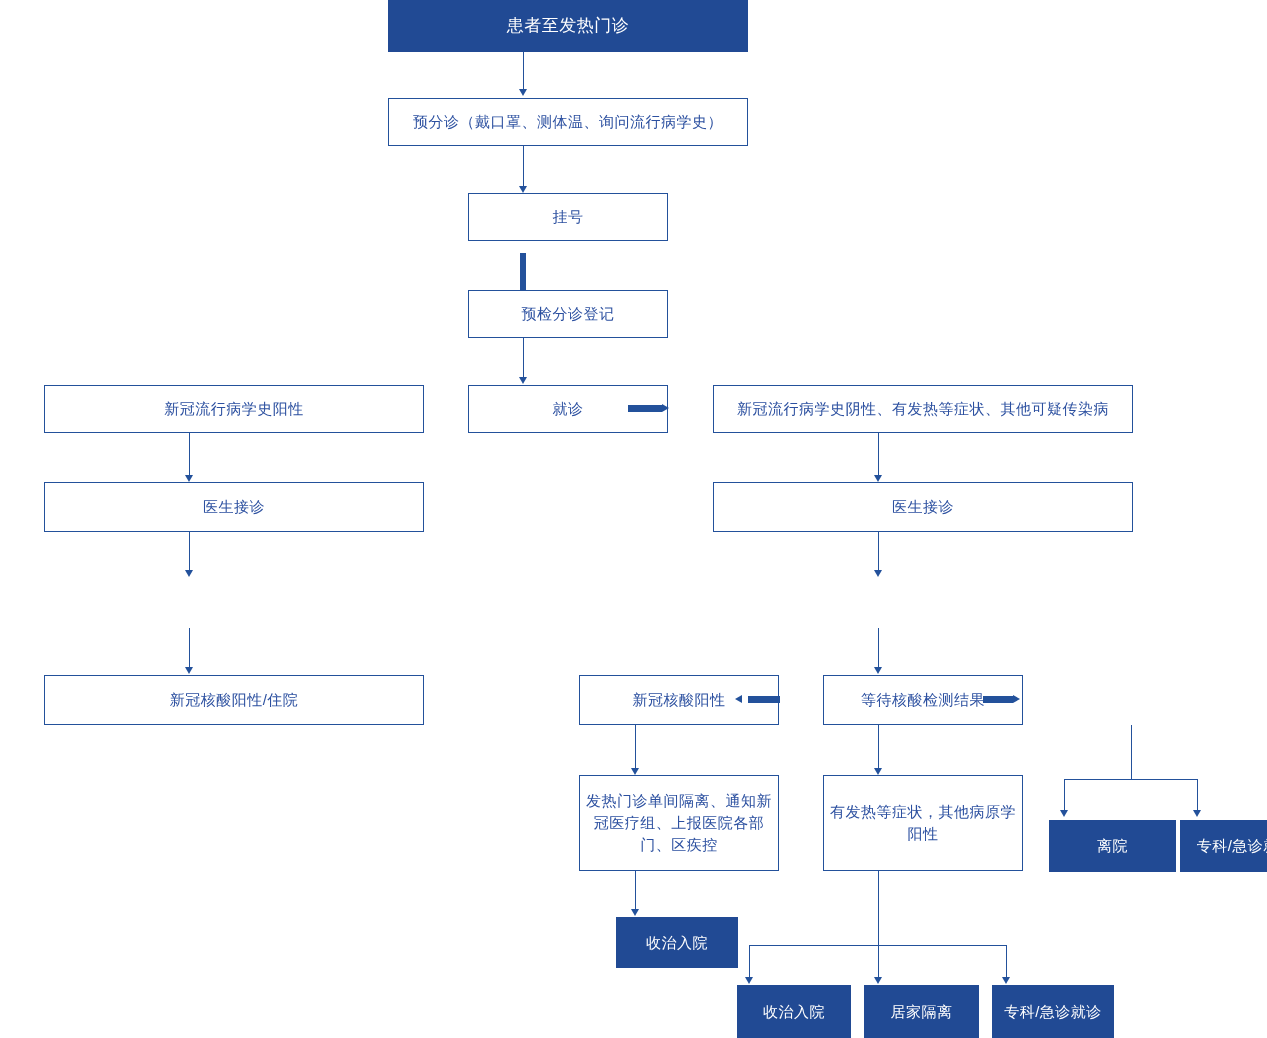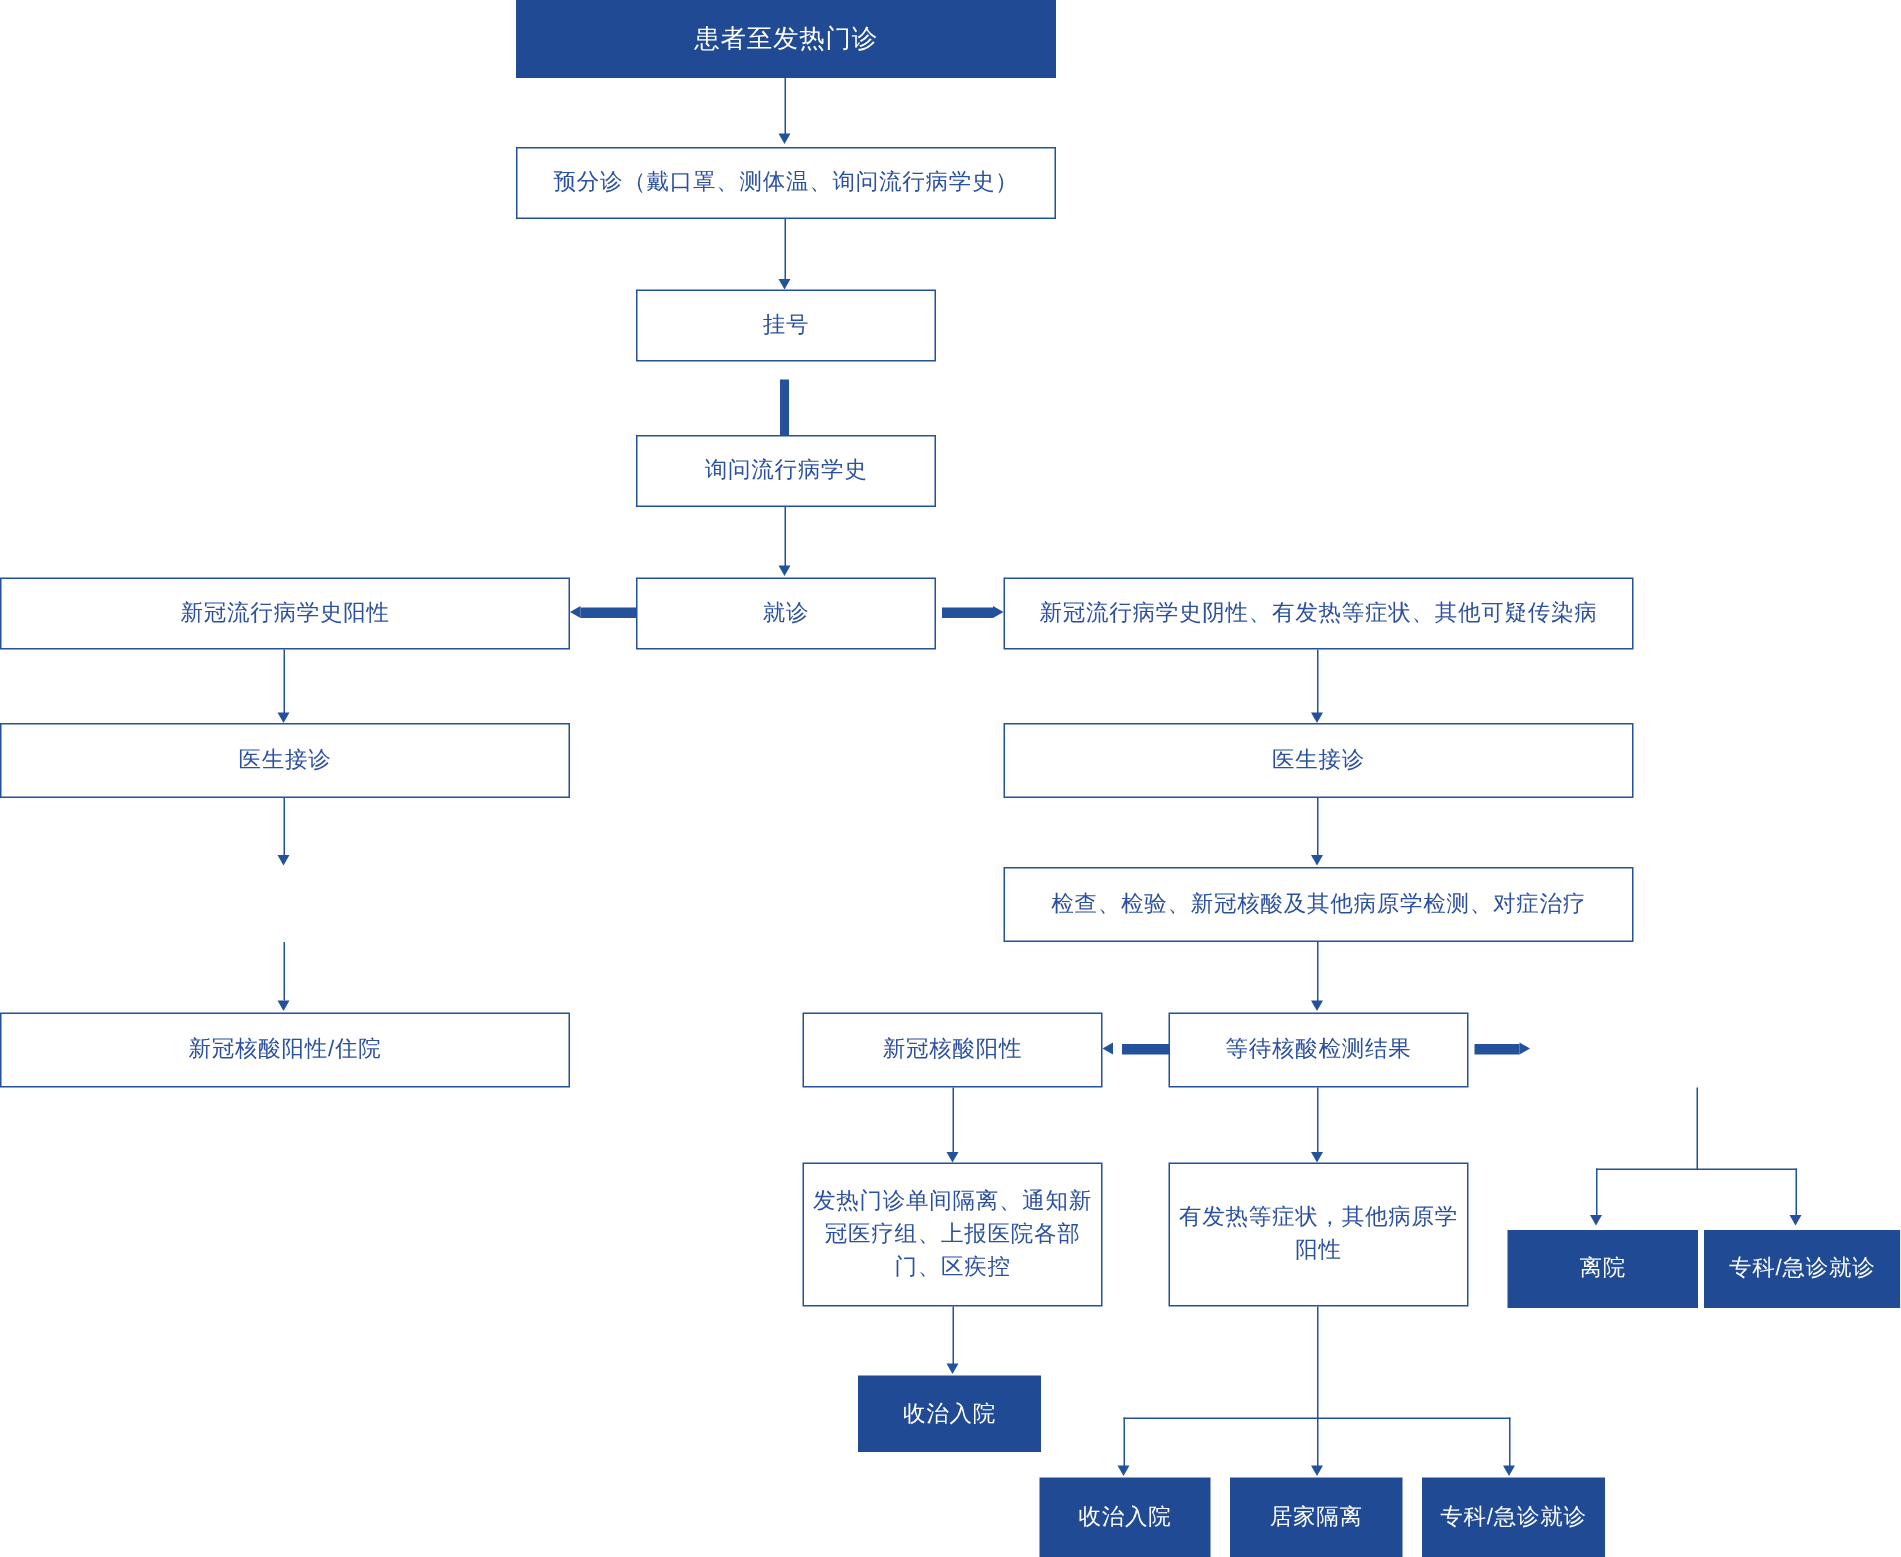--- a/index.html
+++ b/index.html
@@ -21,20 +21,21 @@
     position: absolute;
     box-sizing: border-box;
     display: flex;
     align-items: center;
     justify-content: center;
     text-align: center;
     font-size: 15px;
     line-height: 1.45;
     letter-spacing: 0.5px;
     padding: 2px 6px;
+    margin-left: 44px;
   }
   .node.outline {
     border: 1.4px solid #23519B;
     background: #ffffff;
     color: #2C50A0;
   }
   .node.filled {
     border: none;
     background: #214A94;
     color: #ffffff;
@@ -83,21 +84,21 @@
 
   <div class="node outline" style="left:344px; top:98px; width:360px; height:48px;">预分诊（戴口罩、测体温、询问流行病学史）</div>
 
   <div class="edge v" style="left:523px; top:146px; height:40px;"></div>
   <div class="arrow down" style="left:519px; top:186px;"></div>
 
   <div class="node outline" style="left:424px; top:193px; width:200px; height:48px;">挂号</div>
 
   <div class="edge thick-v" style="left:520px; top:253px; height:38px;"></div>
 
-  <div class="node outline" style="left:424px; top:290px; width:200px; height:48px;">询问流行病学史</div>
+  <div class="node outline" style="left:424px; top:290px; width:200px; height:48px;">预检分诊登记</div>
 
   <div class="edge v" style="left:523px; top:338px; height:40px;"></div>
   <div class="arrow down" style="left:519px; top:377px;"></div>
 
   <div class="node outline" style="left:424px; top:385px; width:200px; height:48px;">就诊</div>
 
   <div class="edge thick-h" style="left:387px; top:405px; width:37px;"></div>
   <div class="arrow left" style="left:380px; top:404px;"></div>
 
   <div class="edge thick-h" style="left:628px; top:405px; width:34px;"></div>
@@ -122,21 +123,20 @@
   <div class="node outline" style="left:0px; top:675px; width:380px; height:50px;">新冠核酸阳性/住院</div>
 
   <div class="edge v" style="left:878px; top:433px; height:43px;"></div>
   <div class="arrow down" style="left:874px; top:475px;"></div>
 
   <div class="node outline" style="left:669px; top:482px; width:420px; height:50px;">医生接诊</div>
 
   <div class="edge v" style="left:878px; top:532px; height:39px;"></div>
   <div class="arrow down" style="left:874px; top:570px;"></div>
 
-  <div class="node outline" style="left:669px; top:578px; width:420px; height:50px;">检查、检验、新冠核酸及其他病原学检测、对症治疗</div>
 
   <div class="edge v" style="left:878px; top:628px; height:40px;"></div>
   <div class="arrow down" style="left:874px; top:667px;"></div>
 
   <div class="node outline" style="left:535px; top:675px; width:200px; height:50px;">新冠核酸阳性</div>
 
   <div class="node outline" style="left:779px; top:675px; width:200px; height:50px;">等待核酸检测结果</div>
 
 
   <div class="edge h" style="left:755px; top:700px; width:24px;"></div>

